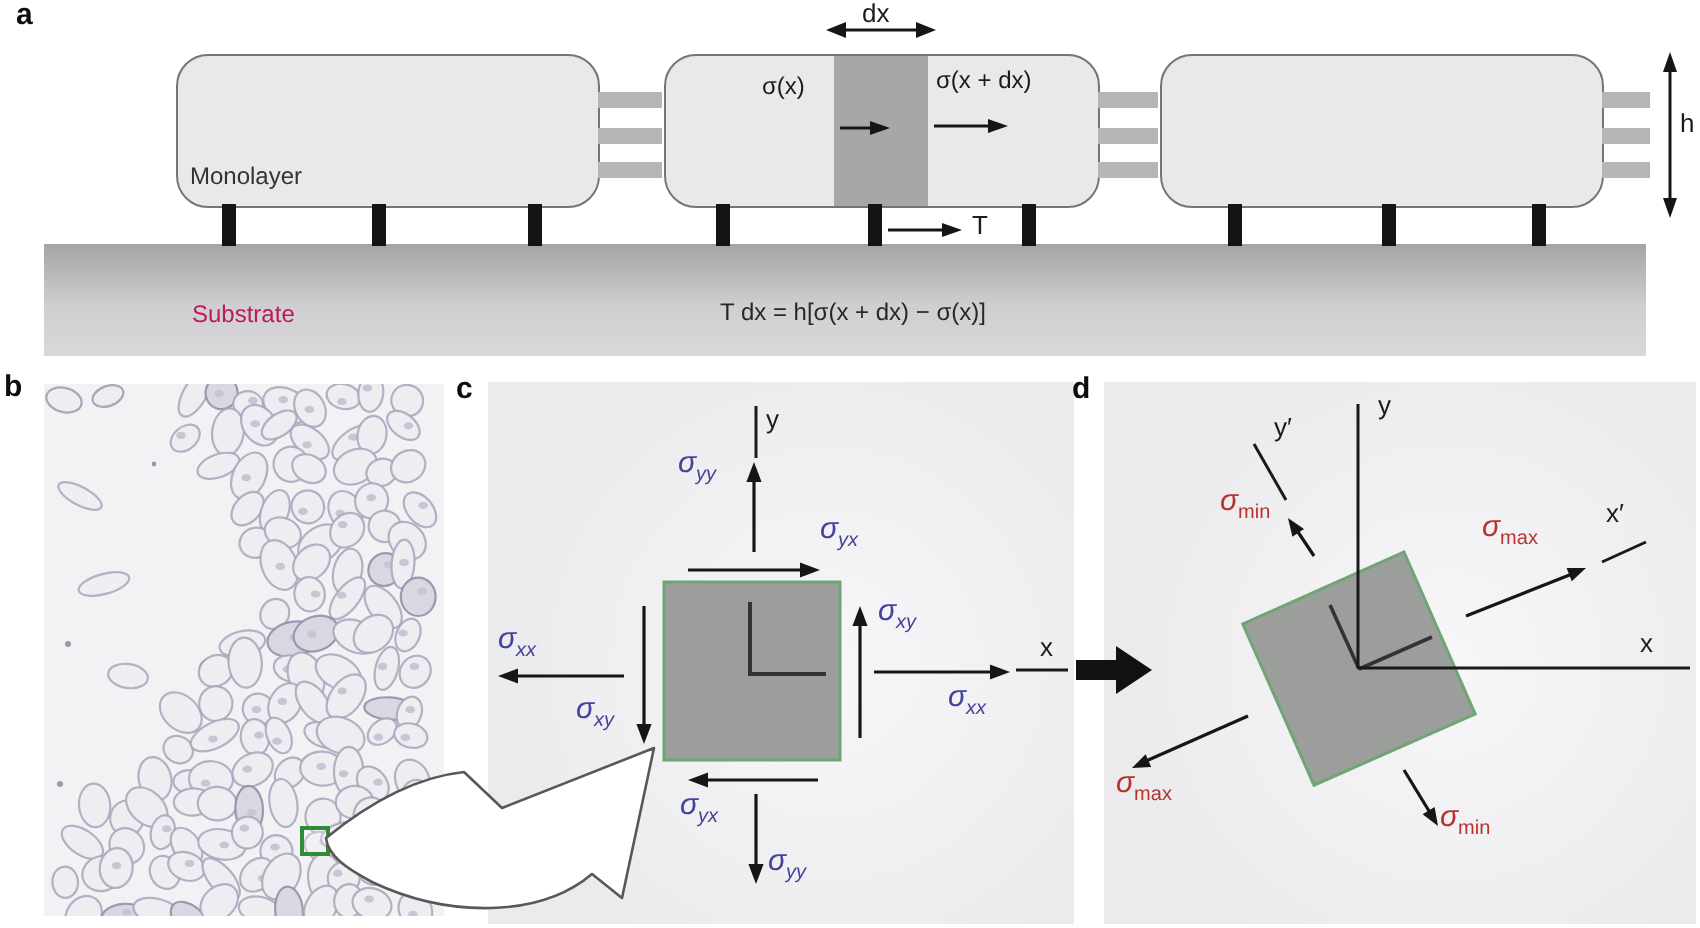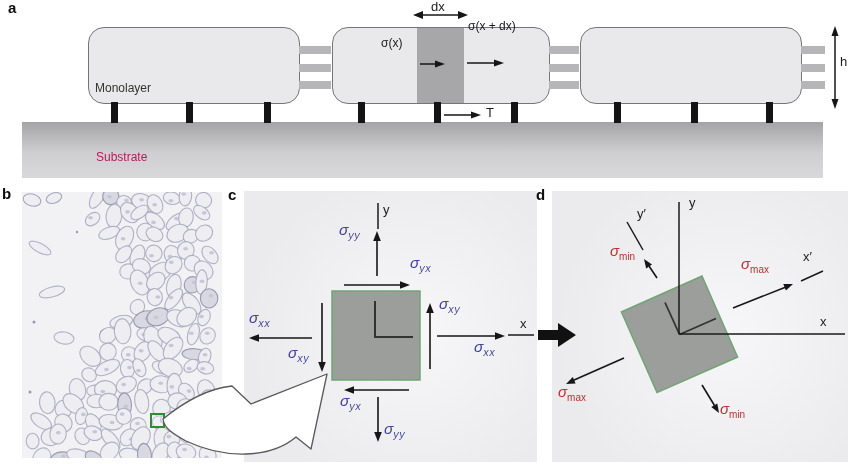--- a/index.html
+++ b/index.html
@@ -5,21 +5,21 @@
   html,body{margin:0;padding:0;background:#ffffff;}
   .canvas{position:relative;width:850px;height:464px;background:#ffffff;overflow:hidden;
           font-family:"Liberation Sans",sans-serif;}
   .lbl{position:absolute;white-space:nowrap;color:#1c1c1e;line-height:1.1;}
   .panel-letter{font-weight:700;font-size:15px;color:#0d0d0d;}
   .it{}
   .t14{font-size:12px;}
   .t13{font-size:13px;}
   .sg{font-size:15px;font-style:italic;}
   .sg sub{font-size:10px;}
-  .blue{color:#43439b;font-family:Liberation Mono, monospace;}
+  .blue{color:#43439b;}
   .red{color:#b8332e;}
   .rsub sub{font-style:normal;}
   .panel-bg{position:absolute;background:radial-gradient(circle at 58% 52%, #f7f7f9 0%, #ebebed 75%);}
   .cellbox{position:absolute;background:#e9e9eb;border:1.4px solid #757578;border-radius:16px;}
   .band{position:absolute;top:0;height:100%;background:#a7a7a9;}
   .jbar{position:absolute;height:8px;background:#b6b6b8;}
   .peg{position:absolute;width:7px;height:21px;background:#141414;}
   .substrate{position:absolute;left:22px;top:122px;width:801px;height:56px;
              background:linear-gradient(to bottom,#a4a4a6 0%,#cfcfd1 55%,#d8d8da 100%);}
   .micrograph{position:absolute;left:22px;top:192px;width:200px;height:266px;background:#f3f3f6;}
@@ -359,23 +359,24 @@
 
 <div class="lbl panel-letter" style="left:8px;top:0px;">a</div>
 <div class="lbl panel-letter" style="left:2px;top:186px;">b</div>
 <div class="lbl panel-letter" style="left:228px;top:187px;">c</div>
 <div class="lbl panel-letter" style="left:536px;top:187px;">d</div>
 
 <div class="lbl t14" style="left:95px;top:82px;color:#333;">Monolayer</div>
 <div class="lbl t14" style="left:96px;top:151px;color:#be185d;">Substrate</div>
 <div class="lbl t13 it" style="left:431px;top:0px;">dx</div>
 <div class="lbl t14 it" style="left:381px;top:37px;">σ(x)</div>
-<div class="lbl t14 it" style="left:468px;top:20px;">σ(x + dx)</div>
+<div class="lbl t14 it" style="left:468px;top:34px;">σ(x + dx)</div>
 <div class="lbl t13" style="left:486px;top:106px;">T</div>
 <div class="lbl t13 it" style="left:840px;top:55px;">h</div>
+<div class="lbl t14 it" style="left:360px;top:150px;color:#28282a;">T dx = h[σ(x + dx) − σ(x)]</div>
 
 <div class="lbl t13 it" style="left:383px;top:203px;">y</div>
 <div class="lbl t13 it" style="left:520px;top:317px;">x</div>
 <div class="lbl sg blue" style="left:339px;top:224px;"><span>σ</span><sub>yy</sub></div>
 <div class="lbl sg blue" style="left:410px;top:257px;"><span>σ</span><sub>yx</sub></div>
 <div class="lbl sg blue" style="left:439px;top:298px;"><span>σ</span><sub>xy</sub></div>
 <div class="lbl sg blue" style="left:474px;top:341px;"><span>σ</span><sub>xx</sub></div>
 <div class="lbl sg blue" style="left:249px;top:312px;"><span>σ</span><sub>xx</sub></div>
 <div class="lbl sg blue" style="left:288px;top:347px;"><span>σ</span><sub>xy</sub></div>
 <div class="lbl sg blue" style="left:340px;top:395px;"><span>σ</span><sub>yx</sub></div>

